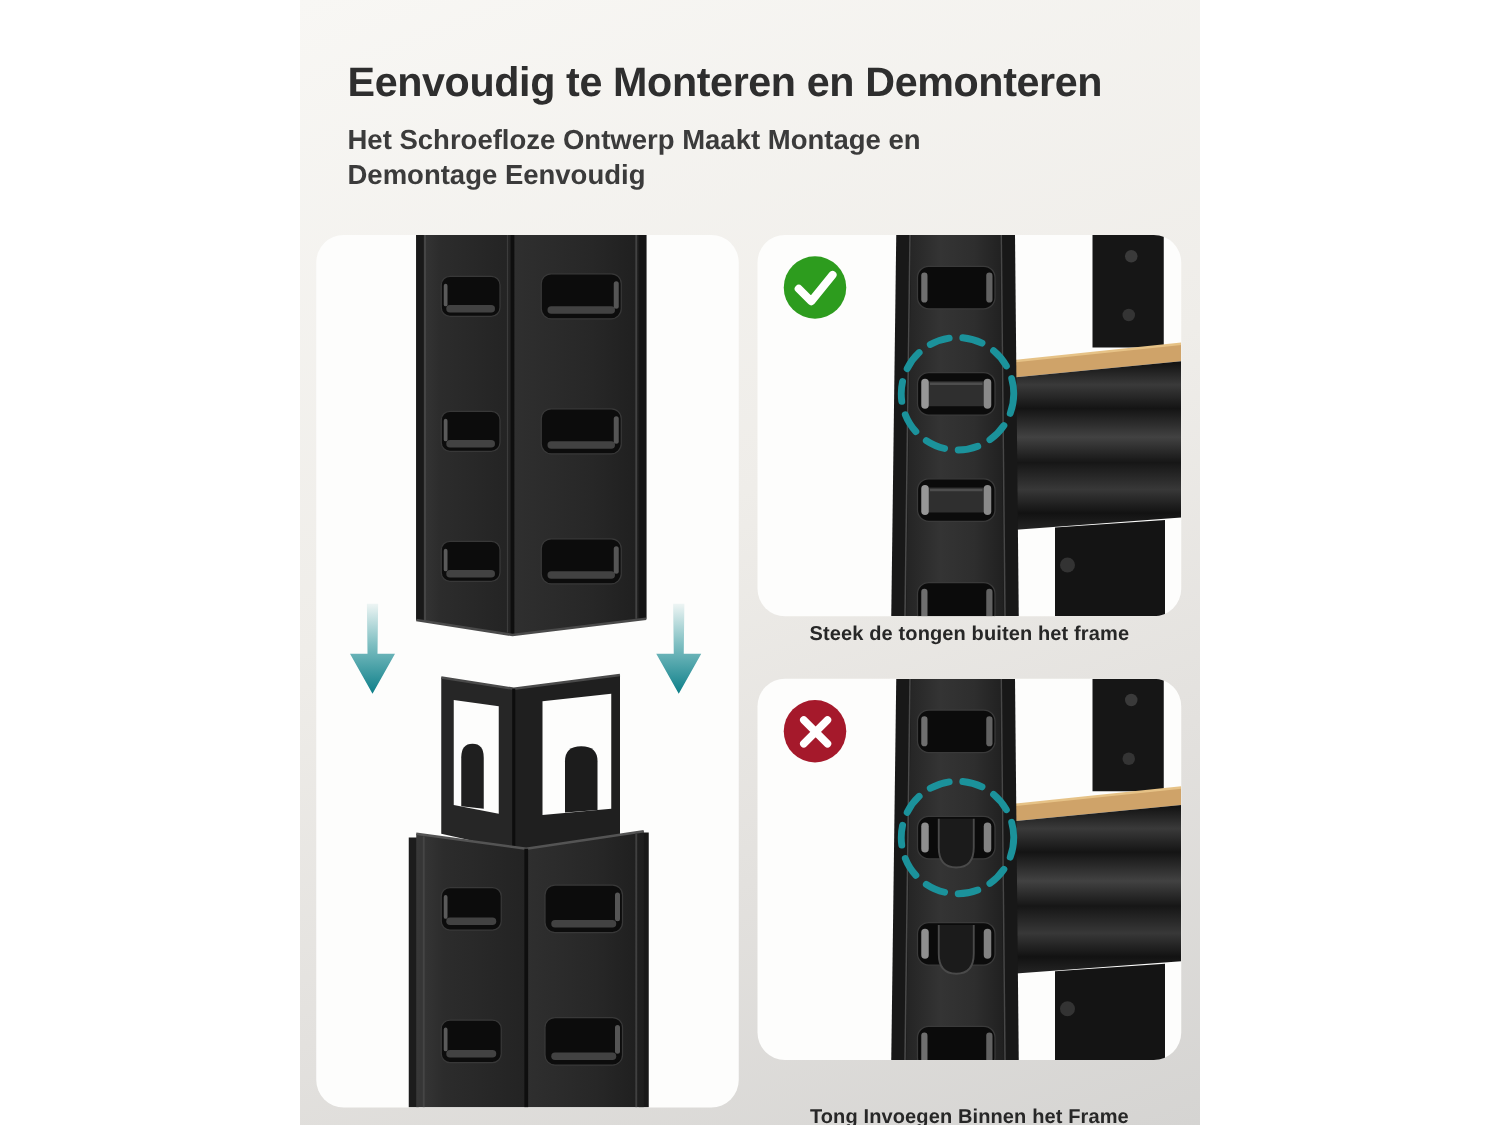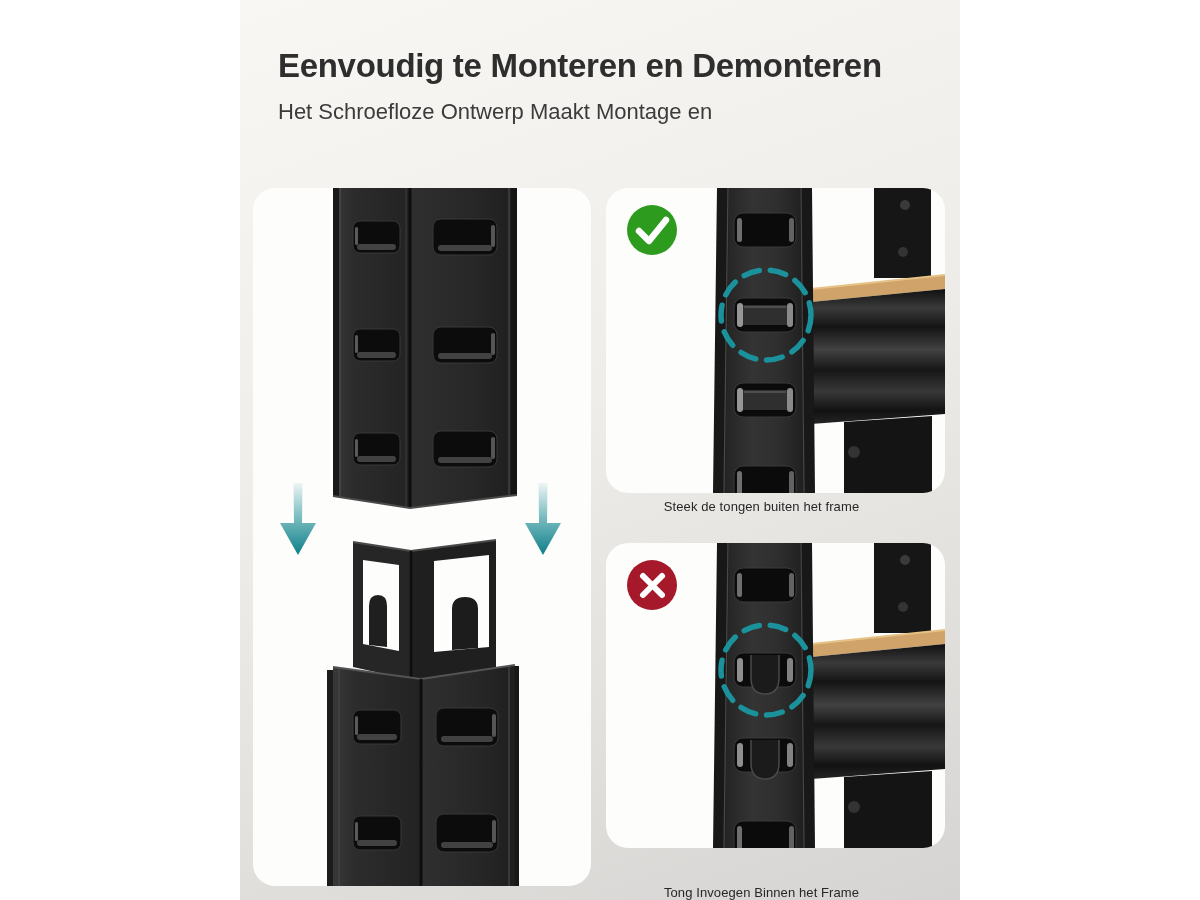--- a/index.html
+++ b/index.html
@@ -12,46 +12,47 @@
   .content{
     position:absolute;left:240px;top:0;width:720px;height:900px;
     background:linear-gradient(160deg,#f8f7f4 0%,#efede9 45%,#e3e1de 72%,#d5d4d2 100%);
   }
   .header{position:absolute;left:38px;top:48px;width:660px;}
   .title{
     font-size:33px;font-weight:700;color:#2e2e2e;letter-spacing:-0.3px;
     margin:0;line-height:1.1;
   }
   .subtitle{
-    margin-top:14px;font-size:22px;font-weight:400;color:#3b3b3b;line-height:1.24;
+    margin-top:14px;font-size:22px;font-weight:700;color:#3b3b3b;line-height:1.24;
   }
   .card{
     position:absolute;background:#fdfdfc;border-radius:22px;overflow:hidden;
   }
   .card-left{left:13px;top:188px;width:338px;height:698px;}
   .card-right-top{left:366px;top:188px;width:339px;height:305px;}
   .card-right-bottom{left:366px;top:543px;width:339px;height:305px;}
   .caption{
-    position:absolute;left:352px;width:339px;text-align:center;
-    font-size:13px;font-weight:400;color:#272727;letter-spacing:0.1px;
+    position:absolute;left:366px;width:339px;text-align:center;
+    font-size:16px;font-weight:700;color:#272727;letter-spacing:0.1px;
   }
   .caption-top{top:499px;}
   .caption-bottom{top:854px;margin-top:31px;}
   svg{display:block;}
 </style>
 </head>
 <body>
 
 <div class="stage">
   <div class="content">
 
     <div class="header">
       <h1 class="title">Eenvoudig te Monteren en Demonteren</h1>
       <div class="subtitle">
         <div>Het Schroefloze Ontwerp Maakt Montage en</div>
+        <div>Demontage Eenvoudig</div>
       </div>
     </div>
 
     <div class="card card-left">
       <svg width="338" height="698" viewBox="0 0 338 698">
         <defs>
           <linearGradient id="faceL" x1="0" y1="0" x2="1" y2="0">
             <stop offset="0" stop-color="#383838"></stop>
               <stop offset="0.25" stop-color="#2c2c2c"></stop>
               <stop offset="1" stop-color="#232323"></stop>

